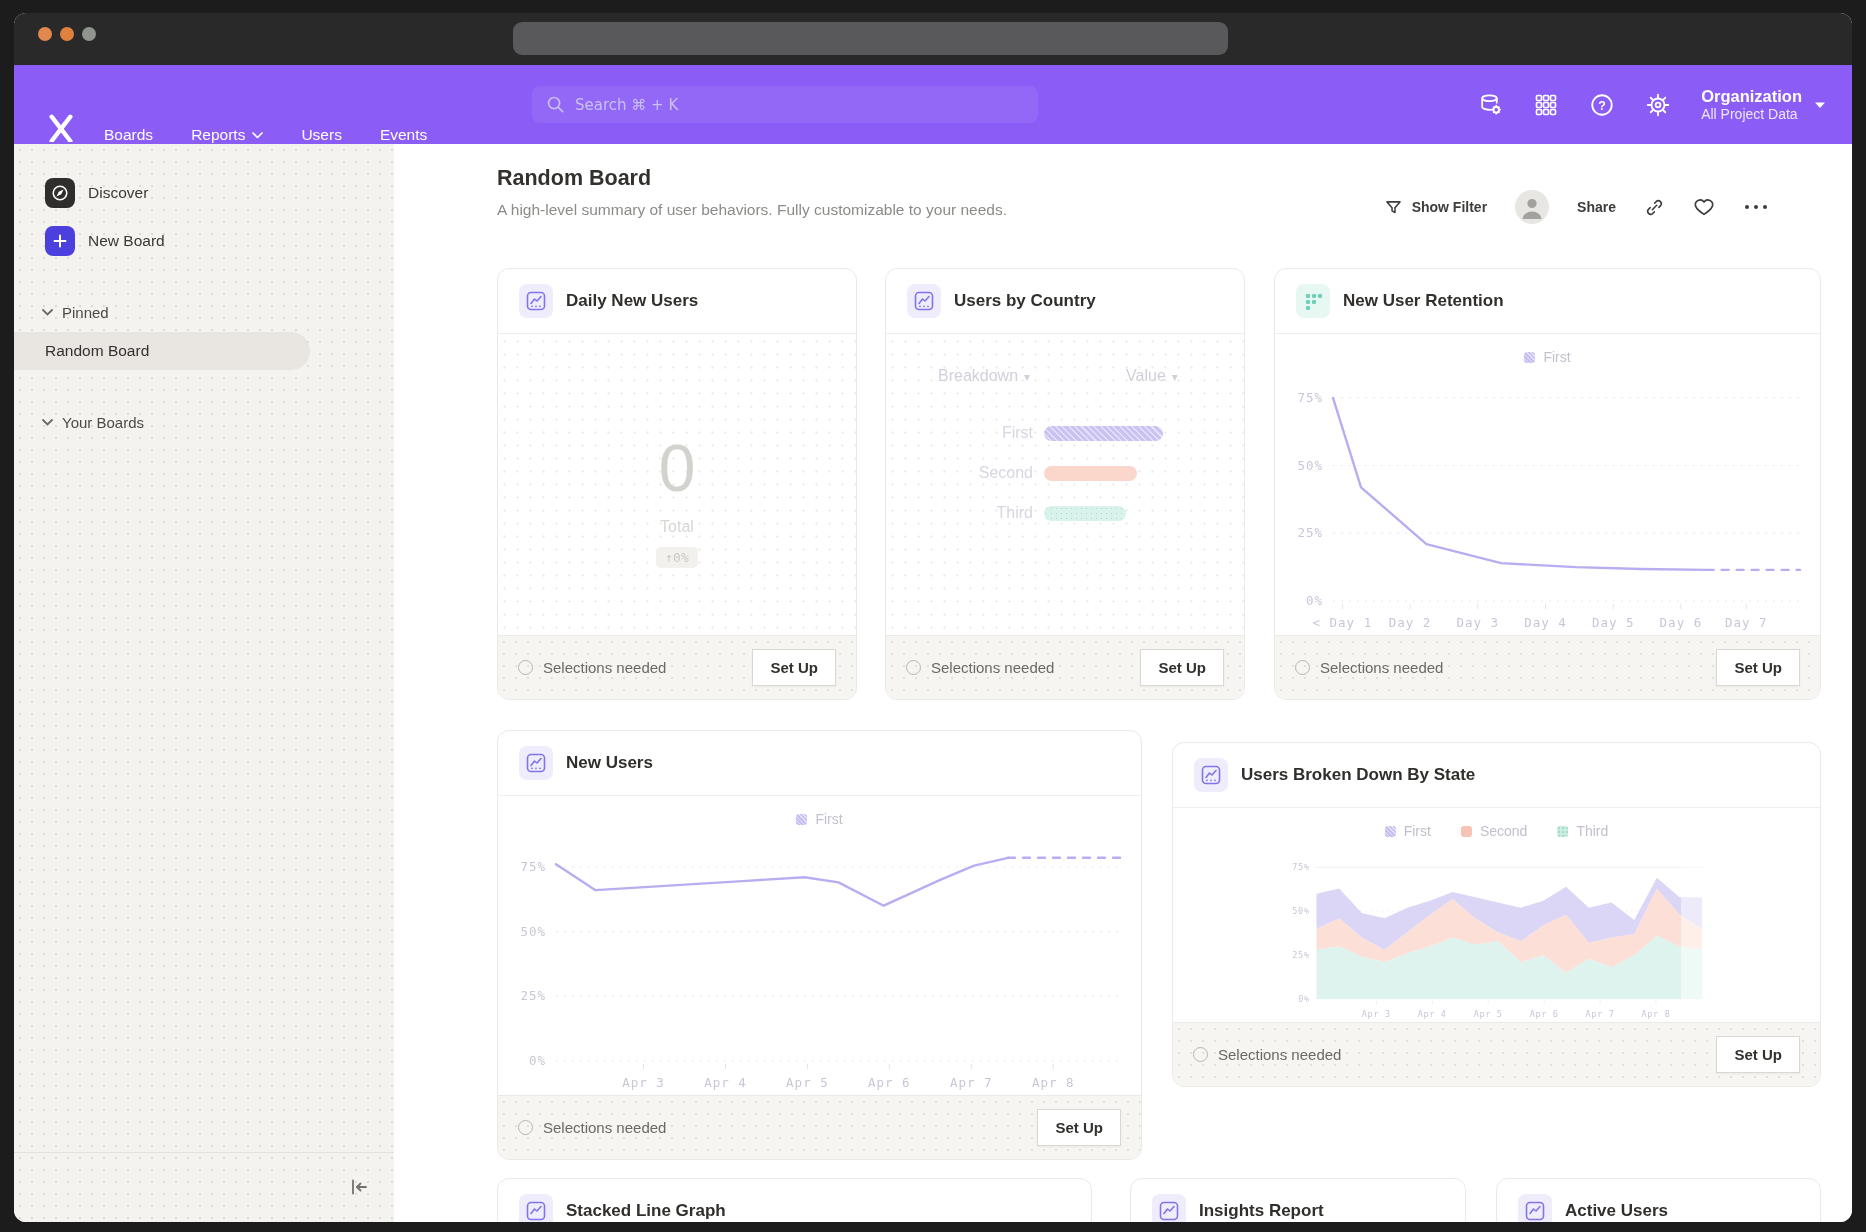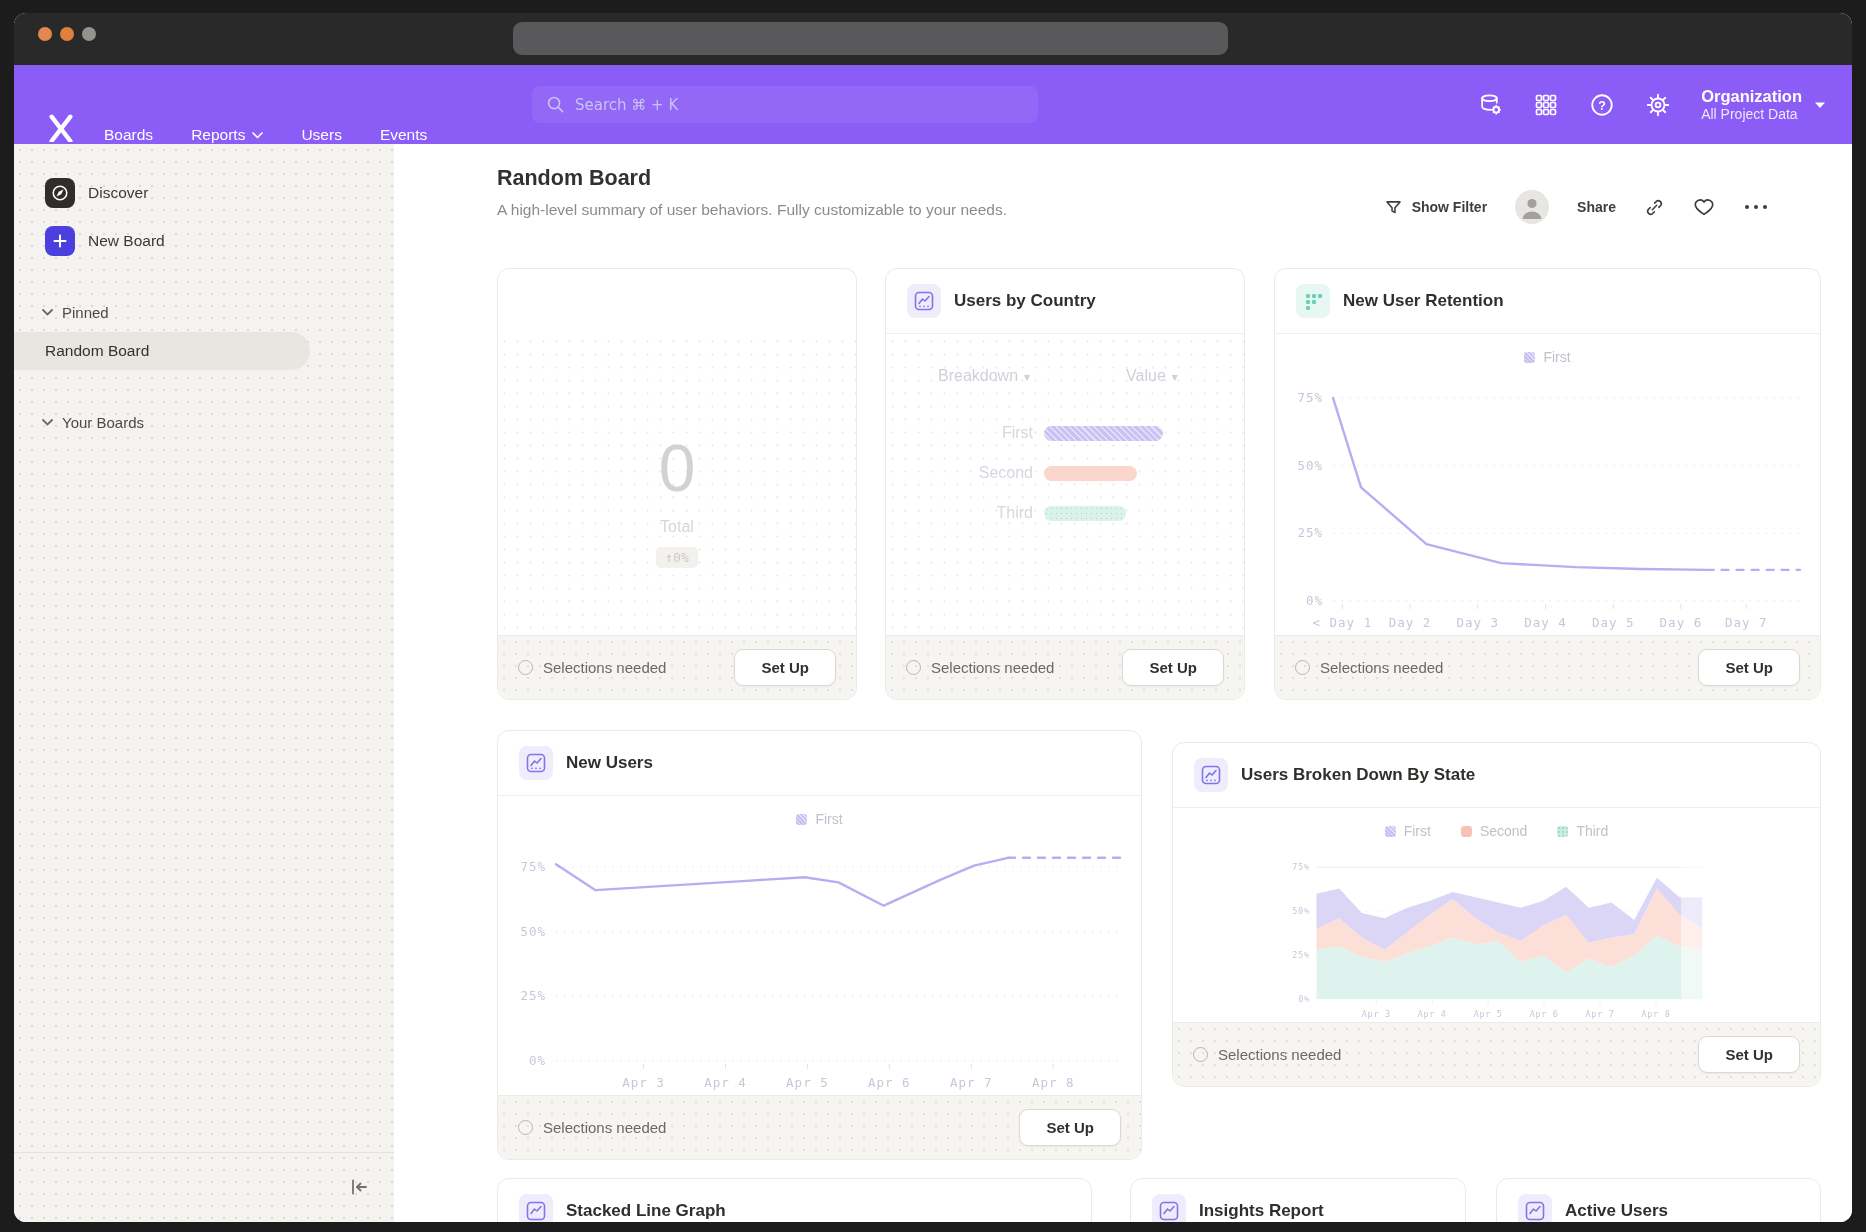--- a/index.html
+++ b/index.html
@@ -66,21 +66,21 @@
   .ins-icon { width:34px; height:34px; border-radius:8px; background:#efecfb; display:flex; align-items:center; justify-content:center; }
   .ins-icon.mint { background:#e7f7f2; }
   .card-body { position:absolute; top:66px; left:0; right:0; bottom:64px;
                background-image:radial-gradient(circle, #f0eeea 1px, transparent 1.1px); background-size:13px 13px; }
   .card-foot { position:absolute; left:0; right:0; bottom:0; height:64px; background:#f7f5f2;
                border-top:1px solid #eceae7;
                background-image:radial-gradient(circle, #e3e0db 1px, transparent 1.1px); background-size:12px 12px;
                display:flex; align-items:center; justify-content:space-between; padding:0 20px; }
   .status { display:flex; align-items:center; gap:10px; font-size:15px; color:#6b6966; }
   .ring { width:15px; height:15px; border:1.5px solid #b9b6b2; border-radius:50%; }
-  .setup { padding:9px 26px; background:#fff; border:1px solid #dbd8d3; border-radius:9px;
+  .setup { padding:9px 17px; background:#fff; border:1px solid #dbd8d3; border-radius:0;
            font-size:15px; font-weight:700; color:#33312e; cursor:pointer; box-shadow:0 1px 2px rgba(0,0,0,0.05);
            font-family:"Liberation Sans", sans-serif; }
 
   
   .big-num { position:absolute; top:95px; width:100%; text-align:center; font-size:66px; font-weight:500; color:#d4d2cf; }
   .metric-label { position:absolute; top:183px; width:100%; text-align:center; font-size:16px; color:#d8d6d3; }
   .delta-wrap { position:absolute; top:212px; width:100%; text-align:center; }
   .delta-pill { display:inline-block; padding:3px 9px; border-radius:5px; background:#f3f1ee;
                 font-family:"DejaVu Sans Mono", monospace; font-size:13px; color:#ccc9c6; }
 
@@ -307,20 +307,32 @@
         <span class="ctl">
           <svg width="26" height="10" viewBox="0 0 26 10">
             <circle cx="4" cy="5" r="2" fill="#3f3d3a"></circle>
                 <circle cx="13" cy="5" r="2" fill="#3f3d3a"></circle>
                 <circle cx="22" cy="5" r="2" fill="#3f3d3a"></circle>
           </svg>
         </span>
       </div>
 
       <section class="card" style="left:103px;top:124px;width:360px;height:432px">
+        <header class="card-head">
+          <span class="ins-icon">
+            <svg width="24" height="24" viewBox="0 0 24 24">
+              <rect x="3.5" y="3.5" width="17" height="17" rx="3.5" stroke="#8175e9" stroke-width="1.6" fill="none"></rect>
+              <polyline points="7,14.5 10.5,10 13,12 17,7.5" stroke="#8175e9" stroke-width="1.6" fill="none" stroke-linecap="round" stroke-linejoin="round"></polyline>
+              <circle cx="8" cy="17.3" r="0.9" fill="#8175e9"></circle>
+                  <circle cx="12" cy="17.3" r="0.9" fill="#8175e9"></circle>
+                  <circle cx="16" cy="17.3" r="0.9" fill="#8175e9"></circle>
+            </svg>
+          </span>
+          <h3>Daily New Users</h3>
+        </header>
         <div class="card-body">
           <div class="big-num">0</div>
           <div class="metric-label">Total</div>
           <div class="delta-wrap"><span class="delta-pill">↑0%</span></div>
         </div>
         <footer class="card-foot">
           <span class="status">
                 <i class="ring"></i>
                 <span>Selections needed</span>
               </span>

